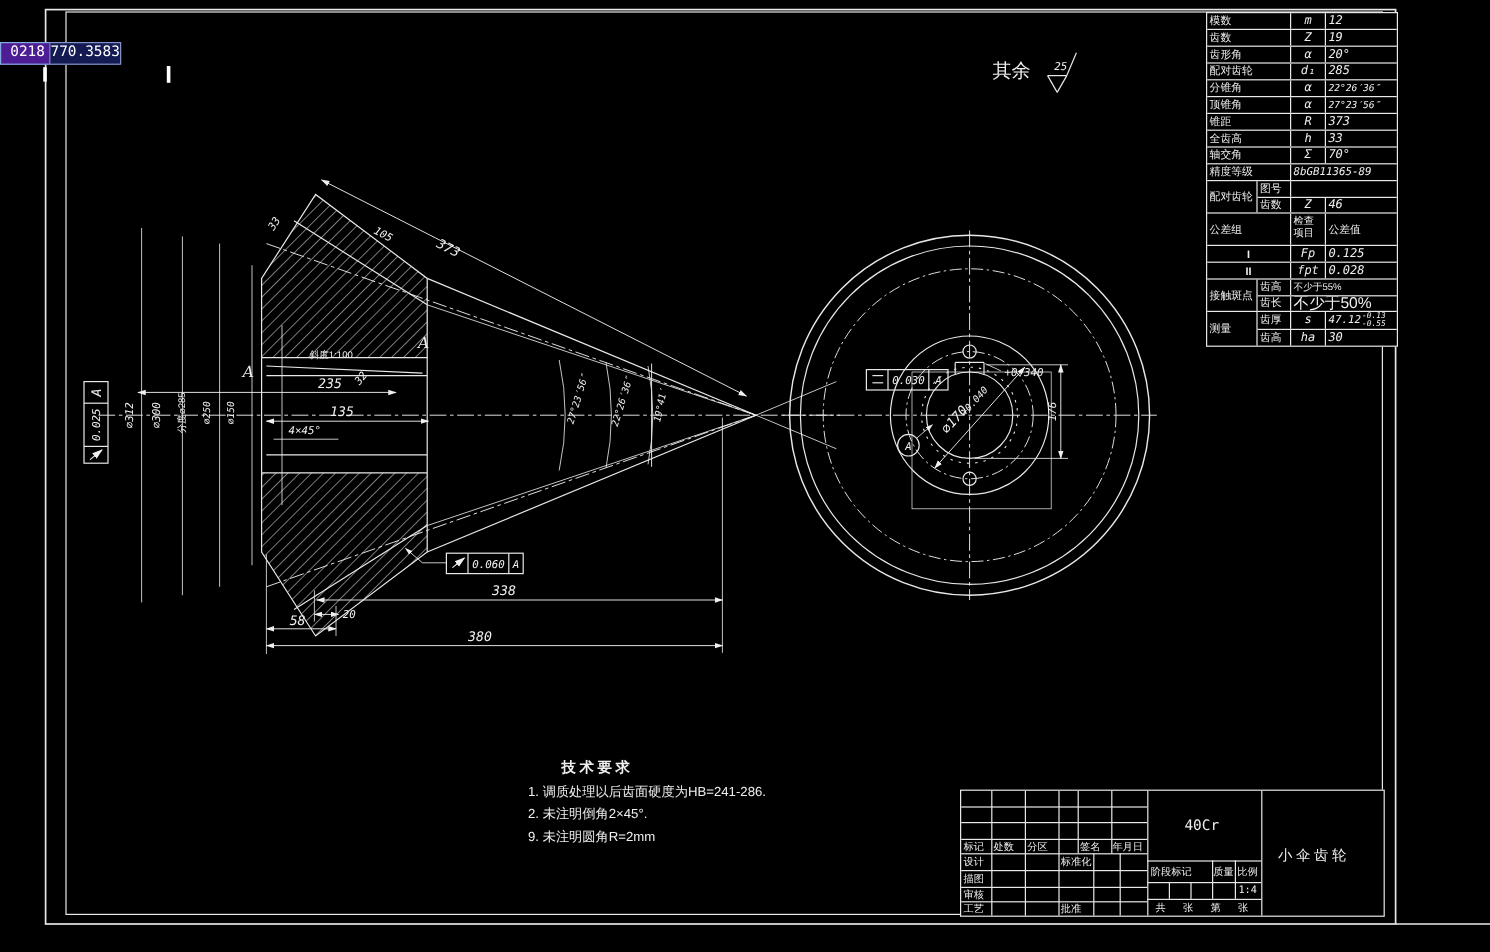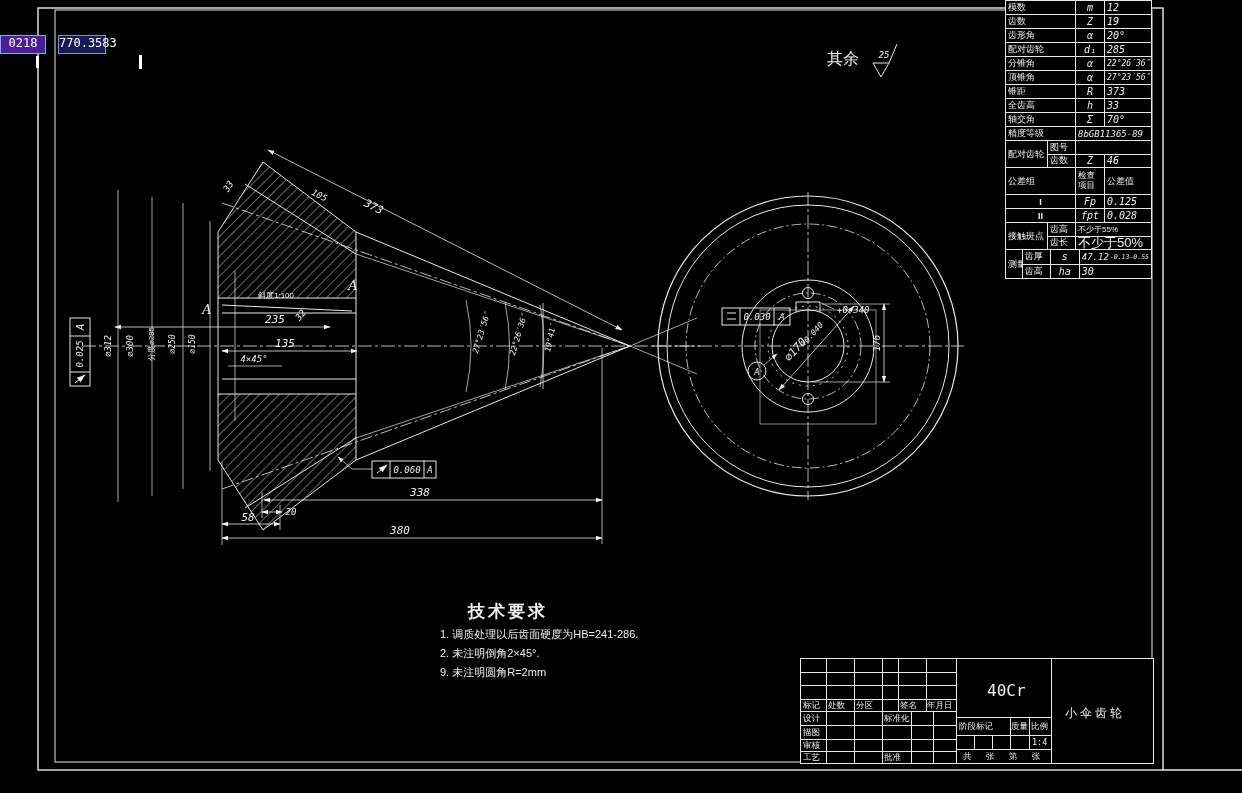--- a/index.html
+++ b/index.html
@@ -10,49 +10,49 @@
   .dim{font:italic 11px "DejaVu Sans Mono",monospace;}
   .dimS{font:italic 9px "DejaVu Sans Mono",monospace;}
   .dimXS{font:italic 8px "DejaVu Sans Mono",monospace;}
   .cjk{font-family:"Liberation Sans",sans-serif;font-style:normal;}
   .secA{font:italic 13px "DejaVu Serif",serif;}
   
   .coordbox{position:absolute;height:19px;line-height:19px;font:12px "DejaVu Sans Mono",monospace;color:#fff;text-align:center;box-sizing:border-box;}
   .coordbox.sel{background:#4c1d95;border:1px solid #86a9e0;}
   .coordbox.idle{background:#131b52;border:1px solid #8292c8;}
   
-  .ptable{position:absolute;left:1005px;top:0;width:147px;background:#000;border:1px solid #e8e8e8;font-size:9px;color:#efefef;box-sizing:border-box;}
+  .ptable{position:absolute;left:1005px;top:10px;width:160px;background:#000;border:1px solid #e8e8e8;font-size:9px;color:#efefef;box-sizing:border-box;}
   .pr{display:flex;border-bottom:1px solid #e8e8e8;}
   .pr:last-child{border-bottom:none;}
   .pc{border-right:1px solid #e8e8e8;padding:0 2px;display:flex;align-items:center;overflow:hidden;white-space:nowrap;box-sizing:border-box;}
   .pc:last-child{border-right:none;}
   .w-lab{width:70px;}
   .w-sym{width:29px;justify-content:center;font:italic 10px "DejaVu Sans Mono",monospace;}
   .w-val{flex:1;font:italic 10px "DejaVu Sans Mono",monospace;}
   .w-a{width:42px;}
   .w-b{width:28px;}
   .h13{height:13px;}
   .h26{height:26px;}
   .h28{height:28px;}
   .sub{display:flex;flex-direction:column;flex:1;}
   .sr{display:flex;flex:1;border-bottom:1px solid #e8e8e8;min-height:0;}
   .sr:last-child{border-bottom:none;}
   .wrapcell{white-space:normal;line-height:1.15;font-size:8.5px;}
-  .stk{display:inline-flex;flex-direction:row;font:italic 6.5px "DejaVu Sans Mono",monospace;line-height:1;margin-left:1px;}
+  .stk{display:inline-flex;flex-direction:column;font:italic 6.5px "DejaVu Sans Mono",monospace;line-height:1;margin-left:1px;}
   
   .tech{position:absolute;left:440px;top:600px;width:230px;color:#efefef;}
-  .tech-title{font-size:17px;font-weight:bold;margin-left:28px;letter-spacing:3px;}
+  .tech-title{font-size:12px;font-weight:bold;margin-left:28px;letter-spacing:3px;margin-top:31px;}
   .tech-line{font-size:11px;margin-top:4px;white-space:nowrap;}
   
   .tblock{position:absolute;left:800px;top:658px;width:352px;height:104px;border:1px solid #e8e8e8;box-sizing:content-box;background:#000;}
   .vl{position:absolute;width:1px;background:#e8e8e8;}
   .hl{position:absolute;height:1px;background:#e8e8e8;}
   .tb-t{position:absolute;font-size:8.5px;white-space:nowrap;color:#efefef;}
   .tb-name{font-size:12px;letter-spacing:3px;}
-  .tb-mat{font-size:16px;font-family:"DejaVu Sans Mono",monospace;}
+  .tb-mat{font-size:12px;font-family:"DejaVu Sans Mono",monospace;}
 </style>
 </head>
 <body>
 
 <div id="stage">
 
 <svg class="abs" style="left:0;top:0" width="1242" height="793" viewBox="0 0 1242 793">
   <defs>
     <pattern id="h1" width="7" height="7" patternUnits="userSpaceOnUse" patternTransform="rotate(45)">
       <rect width="7" height="7" fill="#000"></rect>
@@ -227,21 +227,21 @@
     <g stroke="#e8e8e8" fill="none">
       <line x1="873" y1="63" x2="889" y2="63"></line>
       <line x1="873" y1="63" x2="881" y2="77"></line>
       <line x1="881" y1="77" x2="889" y2="63"></line>
       <line x1="889" y1="63" x2="897" y2="44"></line>
     </g>
   </g>
 </svg>
 
 <div class="coordbox sel" style="left:0;top:35px;width:46px">0218</div>
-<div class="coordbox idle" style="left:58px;top:35px;width:48px">770.3583</div>
+<div class="coordbox idle" style="left:41px;top:35px;width:60px">770.3583</div>
 
 <div class="ptable">
   <div class="pr h13">
         <div class="pc w-lab">模数</div>
         <div class="pc w-sym">m</div>
         <div class="pc w-val">12</div>
       </div>
   <div class="pr h13">
         <div class="pc w-lab">齿数</div>
         <div class="pc w-sym">Z</div>

